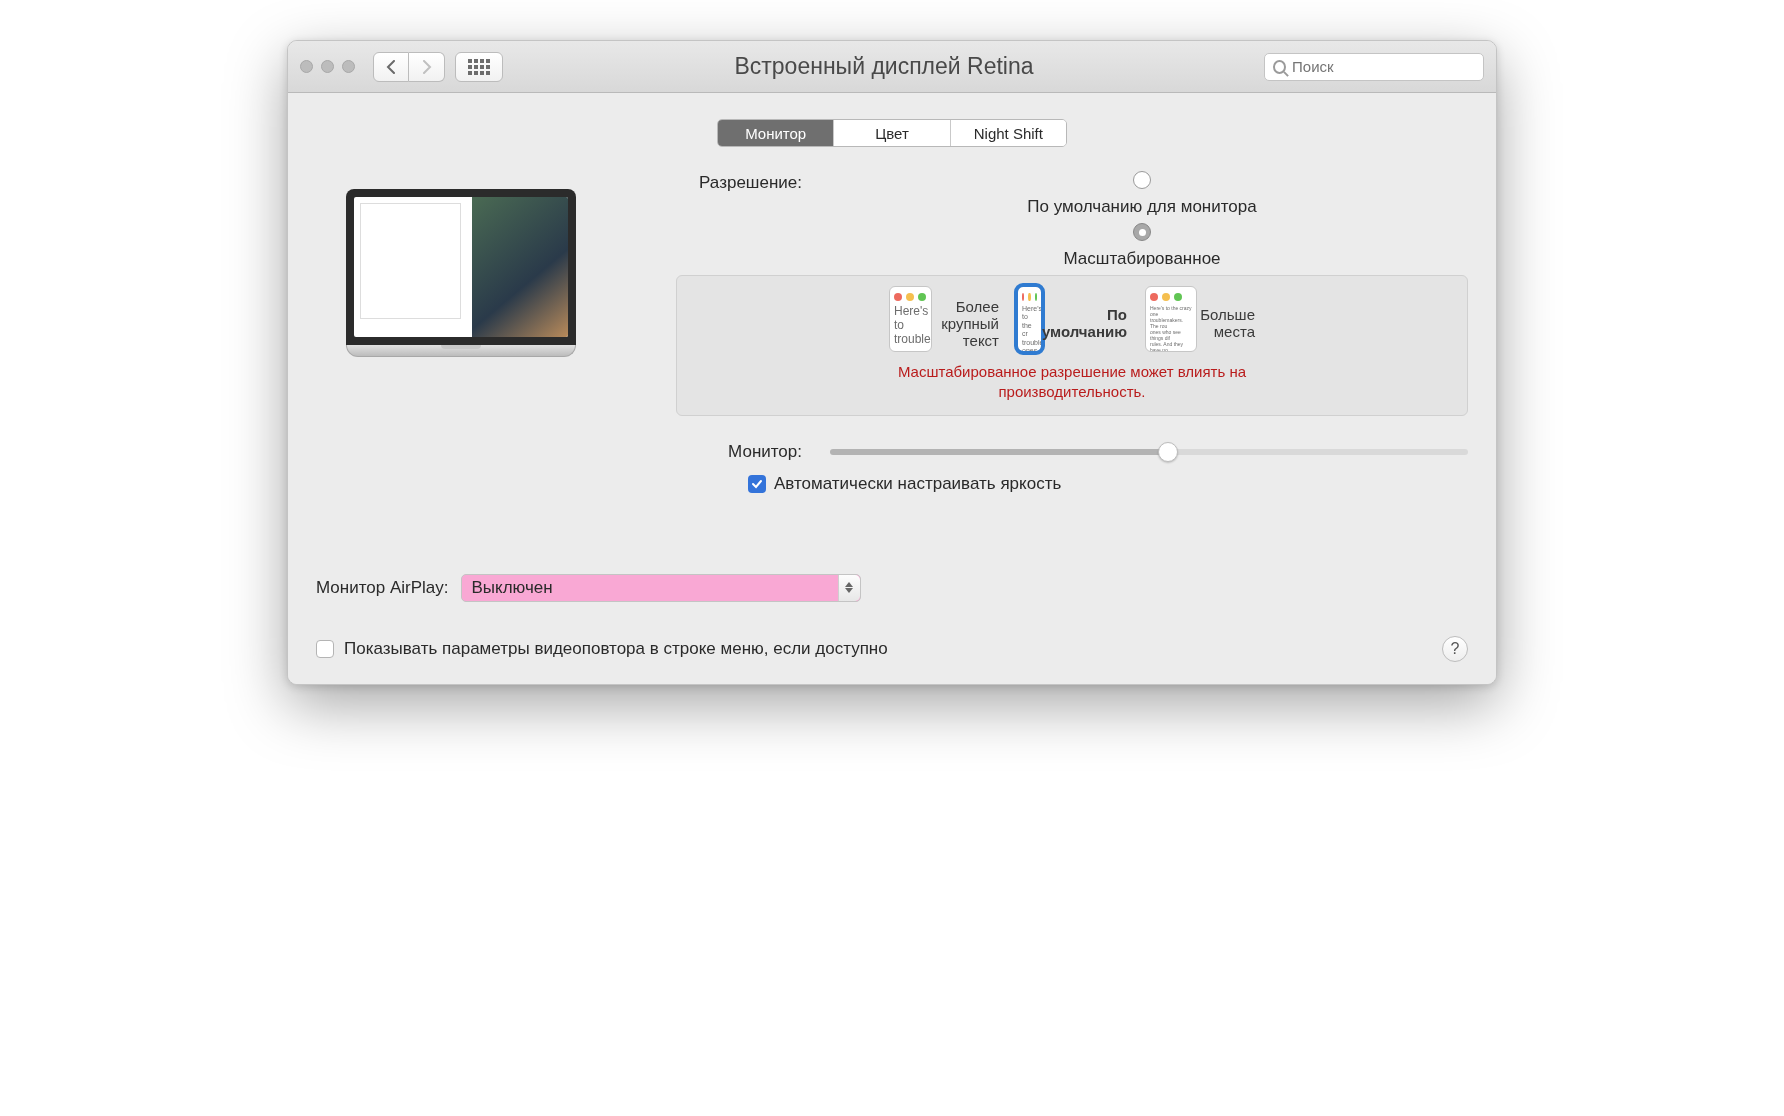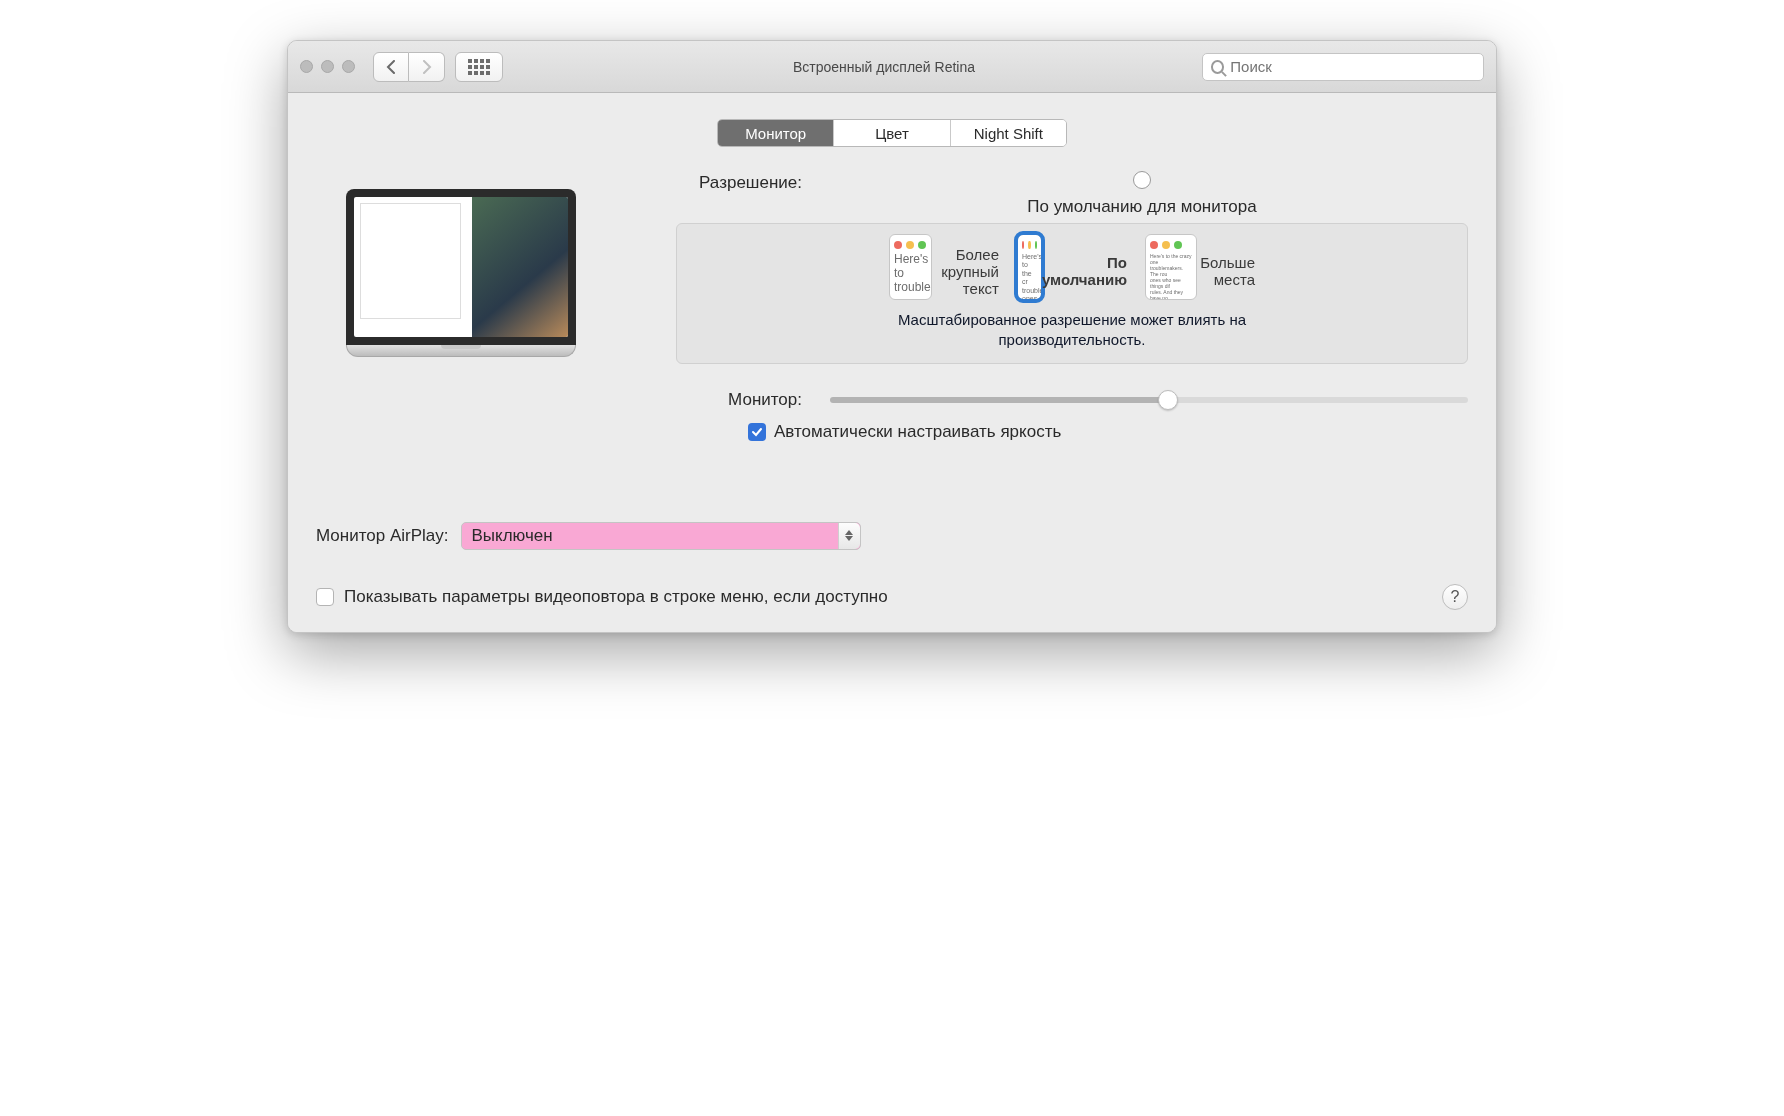--- a/index.html
+++ b/index.html
@@ -39,24 +39,24 @@
     display:flex; align-items:center; justify-content:center;
     color:#6a6a6a;
   }
   .navgrp .tb-btn:first-child { border-radius:6px 0 0 6px; }
   .navgrp .tb-btn:last-child  { border-radius:0 6px 6px 0; border-left:none; }
   .tb-btn.single { border-radius:6px; margin-left:10px; padding:0 12px; }
   .grid-ic { display:grid; grid-template-columns:repeat(4,4px); grid-template-rows:repeat(3,4px); gap:2px; }
   .grid-ic span { background:#6c6c6c; width:4px; height:4px; }
   .wtitle {
     position:absolute; left:0; right:16px; text-align:center;
-    font-size:14px; color:#494949; pointer-events:none;
+    font-size:23px; color:#494949; pointer-events:none;
   }
   .search {
-    margin-left:auto; width:282px; height:28px;
+    margin-left:auto; width:220px; height:28px;
     background:#fff; border:1px solid #c4c4c4; border-radius:5px;
     display:flex; align-items:center; padding:0 8px; gap:6px;
     color:#9a9a9a;
   }
   .mag { width:14px; height:14px; border:2px solid #9a9a9a; border-radius:50%; position:relative; }
   .mag::after { content:""; position:absolute; width:6px; height:2px; background:#9a9a9a; bottom:-3px; right:-5px; transform:rotate(45deg); }
   .search input { border:none; outline:none; background:transparent; font-size:15px; color:#444; width:100%; }
 
   .content { padding: 26px 28px 22px; background:#ececec; }
 
@@ -101,21 +101,21 @@
   }
   .thumb.sel { outline:4px solid #2f7bd1; outline-offset:-1px; }
   .tlights{display:flex;gap:4px;margin-bottom:4px;}
   .tdot{width:8px;height:8px;border-radius:50%;}
   .tdot.r{background:#ed6a5e;} .tdot.y{background:#f5bf4f;} .tdot.g{background:#61c554;}
   .ttext{font-size:12px;color:#6d6d6d;line-height:1.15;white-space:nowrap;}
   .ttext.sm{font-size:9px;}
   .ttext.xs{font-size:7px;line-height:1.2;}
   .tlabel{margin-top:8px;font-size:15px;text-align:right;color:#3a3a3a;}
   .tlabel.bold{font-weight:600;}
-  .scale-note{ text-align:center; color:#0f172a; font-size:15px; margin-top:10px; line-height:1.35;}
+  .scale-note{ text-align:center; color:#b91c1c; font-size:15px; margin-top:10px; line-height:1.35;}
 
   .brightness-row{ display:flex; align-items:center; gap:14px; margin-top:26px;}
   .brightness-row .rlab{ padding-top:0;}
   .slider{ flex:1; height:6px; background:linear-gradient(to right,#b3b3b3 0%,#b3b3b3 53%,#d9d9d9 53%,#d9d9d9 100%); border-radius:3px; position:relative;}
   .knob{ position:absolute; top:50%; left:53%; transform:translate(-50%,-50%); width:20px;height:20px;border-radius:50%;background:#fff;border:1px solid #bdbdbd;box-shadow:0 1px 2px rgba(0,0,0,.2);}
 
   .chk-line{display:flex;align-items:center;gap:8px;font-size:17px;margin-top:12px;margin-left:112px;}
   .chk{width:18px;height:18px;border-radius:4px;background:#3373da;display:flex;align-items:center;justify-content:center;color:#fff;}
   .chk.off{background:#fff;border:1px solid #b4b4b4;color:transparent;}
   .chk svg{width:12px;height:12px;}
@@ -194,20 +194,24 @@
         </div>
       </div>
 
       <div class="settings">
         <div class="row">
           <div class="rlab">Разрешение:</div>
           <div class="rbody">
             <div class="radio-line">
               <div class="radio"></div>
               <span>По умолчанию для монитора</span>
+            </div>
+            <div class="radio-line">
+              <div class="radio sel"></div>
+              <span>Масштабированное</span>
             </div>
 
             <div class="scale-panel">
               <div class="thumbs">
                 <div class="thumb-col">
                   <div class="thumb">
                     <div class="tlights">
                         <div class="tdot r"></div>
                         <div class="tdot y"></div>
                         <div class="tdot g"></div>

